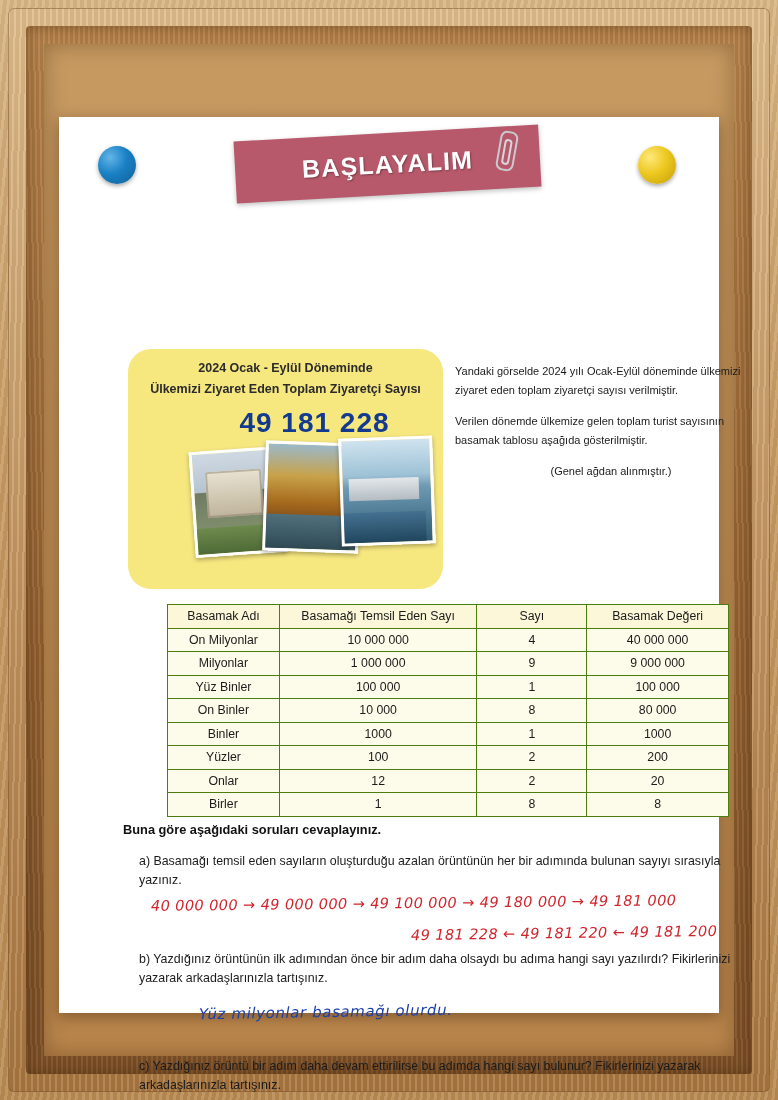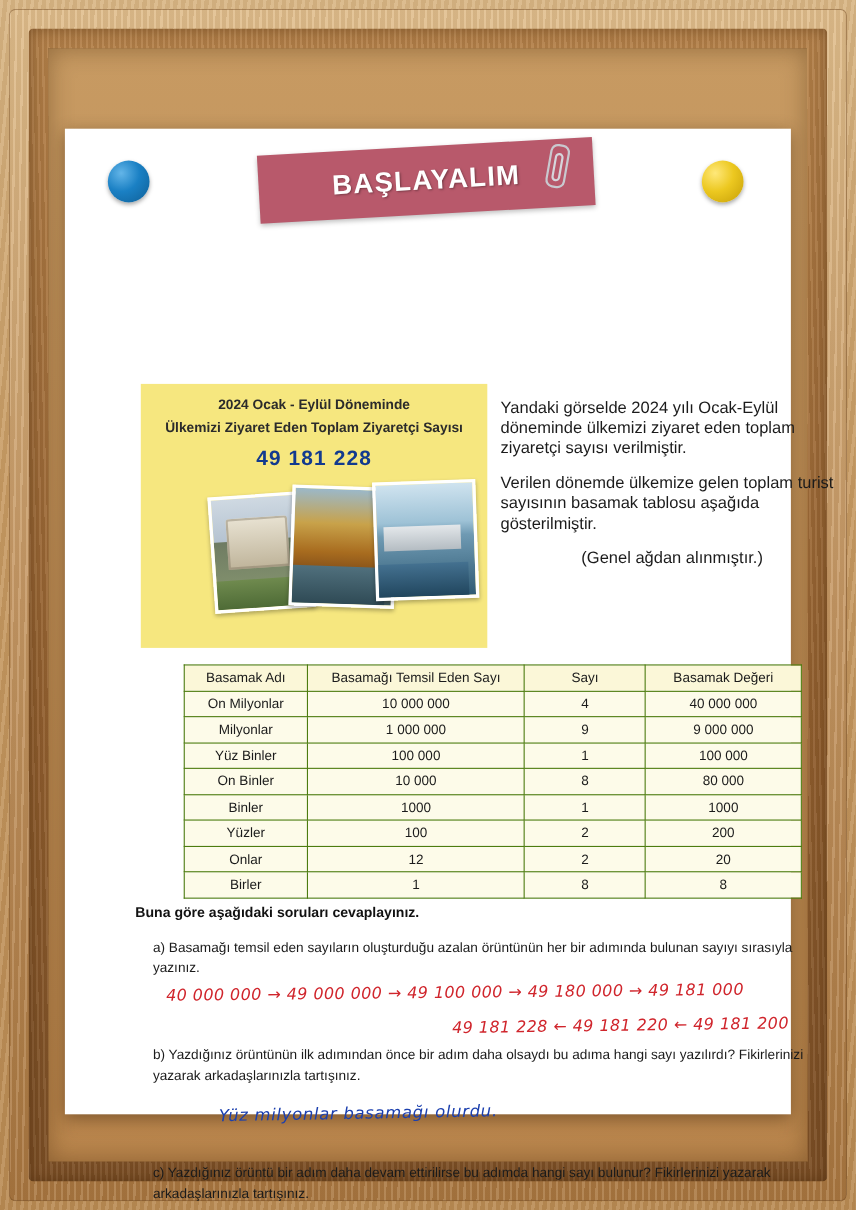--- a/index.html
+++ b/index.html
@@ -126,20 +126,21 @@
     border: 2px solid #d6d6dc;
     border-radius: 4px;
   }
 
   
   .info-card {
     position: absolute;
     left: 69px; top: 232px;
     width: 315px; height: 240px;
     background: #f6e77f;
+    border-radius: 23px;
   }
   .info-card .line1 {
     position: absolute;
     left: 0; top: 12px; width: 315px;
     text-align: center;
     font-size: 12.5px;
     font-weight: bold;
     color: #2b2b2b;
   }
   .info-card .line2 {
@@ -147,24 +148,25 @@
     left: 0; top: 33px; width: 315px;
     text-align: center;
     font-size: 12.5px;
     font-weight: bold;
     color: #2b2b2b;
   }
   .info-card .bignum {
     position: absolute;
     left: 0; top: 58px; width: 315px;
     text-align: center;
-    font-size: 19px;
+    font-size: 28px;
     font-weight: bold;
     color: #123a8f;
     letter-spacing: 1px;
+    padding-left: 29px;
   }
 
   
   .photo {
     position: absolute;
     border: 3px solid #ffffff;
     box-shadow: 0 2px 4px rgba(0,0,0,0.3);
     overflow: hidden;
   }
   .photo-1 {
@@ -216,21 +218,21 @@
     position: absolute;
     left: 0; bottom: 0; width: 82px; height: 30px;
     background: linear-gradient(180deg, #447190, #21465e);
   }
 
   
   .intro {
     position: absolute;
     left: 396px; top: 245px;
     width: 312px;
-    font-size: 15px;
+    font-size: 11px;
     line-height: 18.5px;
     color: #1b1b1b;
   }
   .intro p { margin: 0 0 13px 0; }
   .intro p.center { text-align: center; margin-top: 4px; }
 
   
   .table-wrap {
     position: absolute;
     left: 108px; top: 487px;

